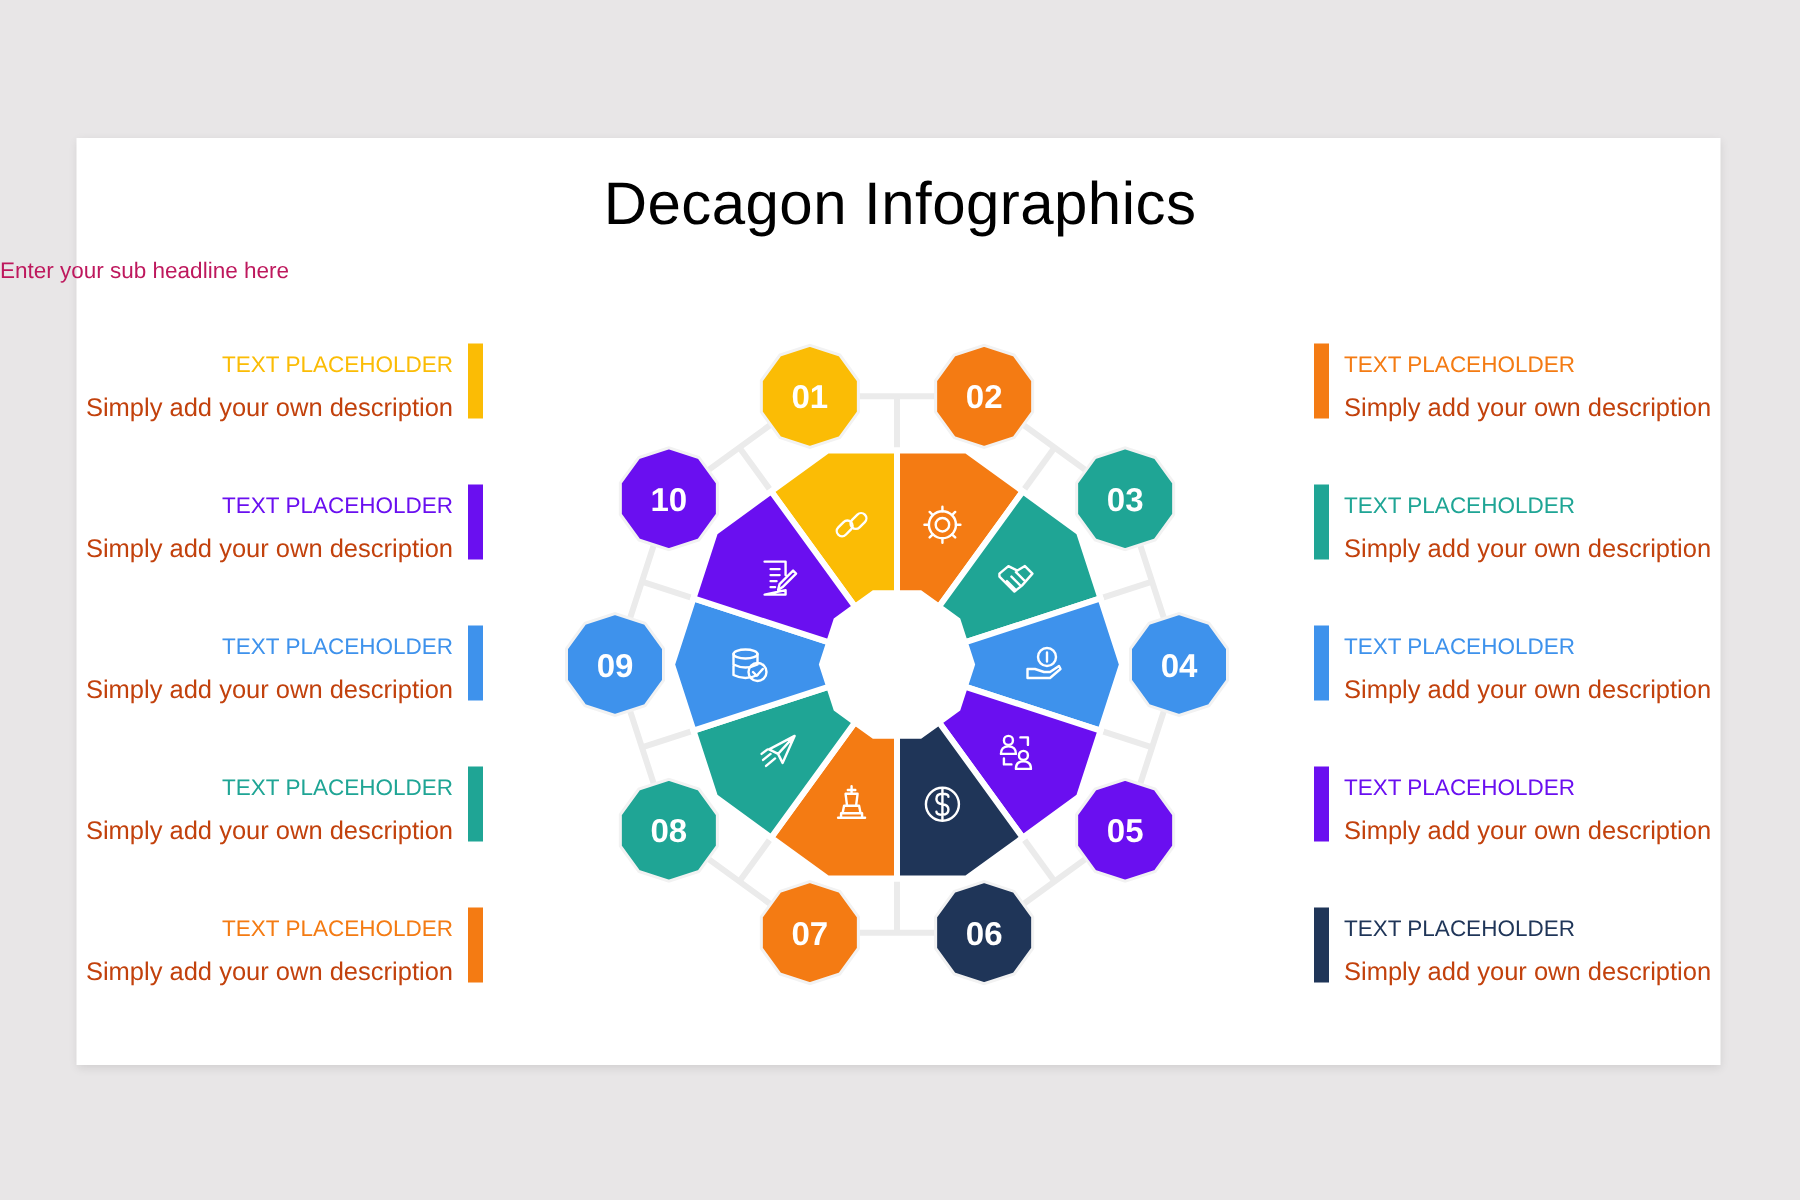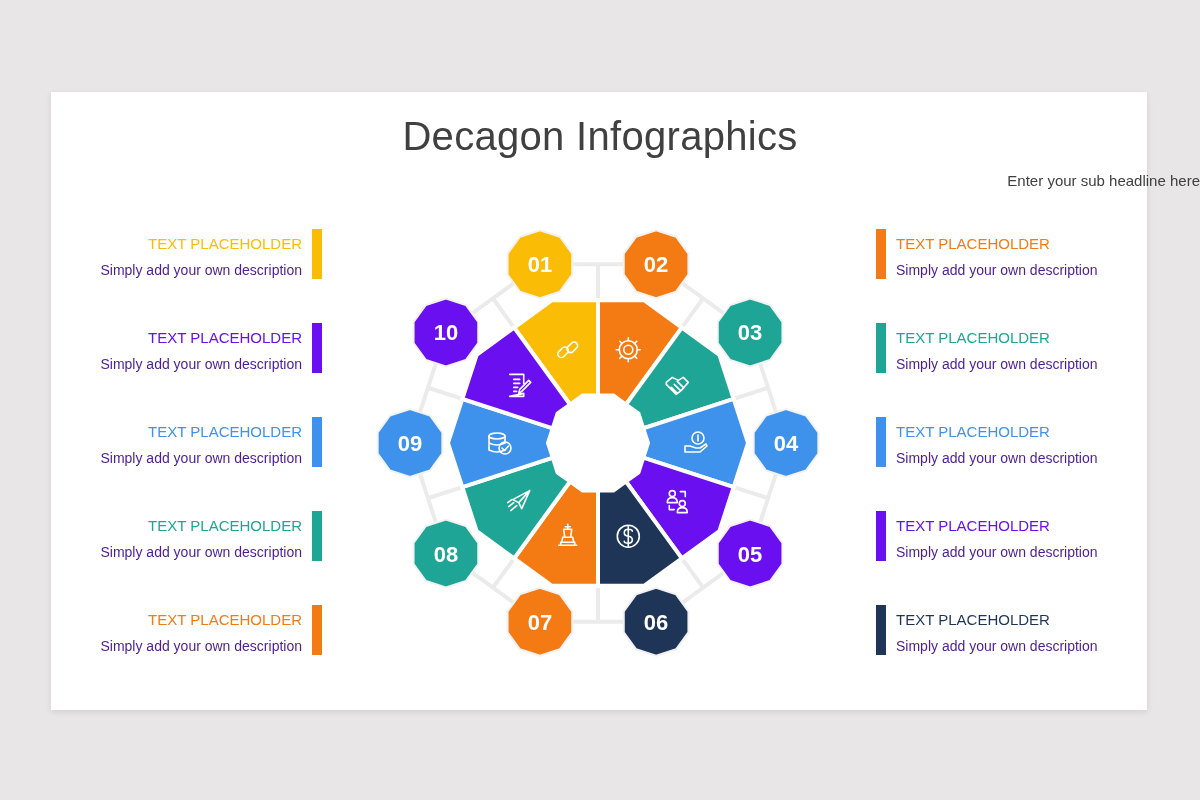--- a/index.html
+++ b/index.html
@@ -9,33 +9,33 @@
     font-family: "Liberation Sans", "DejaVu Sans", sans-serif;
     position: relative;
   }
   .slide {
     position: absolute; left: 51px; top: 92px; width: 1096px; height: 618px;
     background: #ffffff;
     box-shadow: 0 2px 6px rgba(0,0,0,0.10);
   }
   .title {
     position: absolute; left: 0; top: 114px; width: 1200px; text-align: center;
-    font-size: 40px; color: #404040; letter-spacing: 0.3px;
+    font-size: 40px; color: #000000; letter-spacing: 0.3px;
   }
   .subtitle {
-    position: absolute; left: 0; top: 172px; width: 1200px; text-align: right;
-    font-size: 15px; color: #404040;
+    position: absolute; left: 0; top: 172px; width: 1200px; text-align: left;
+    font-size: 15px; color: #be185d;
   }
   .item { position: absolute; width: 260px; height: 52px; }
   .item .bar { position: absolute; top: 0; width: 10px; height: 50px; }
   .item .head {
     position: absolute; top: 6px; font-size: 15px; font-weight: normal; white-space: nowrap;
   }
   .item .desc {
-    position: absolute; top: 33px; font-size: 14px; color: #4c1d95; white-space: nowrap;
+    position: absolute; top: 33px; font-size: 17px; color: #c2410c; white-space: nowrap;
   }
   .item.left .bar { right: 0; }
   .item.left .head, .item.left .desc { right: 20px; text-align: right; }
   .item.right .bar { left: 0; }
   .item.right .head, .item.right .desc { left: 20px; text-align: left; }
   svg#diagram { position: absolute; left: 0; top: 0; }
   .badge-num {
     font-family: "Liberation Sans", "DejaVu Sans", sans-serif;
     font-weight: bold; font-size: 22px; fill: #ffffff;
   }

